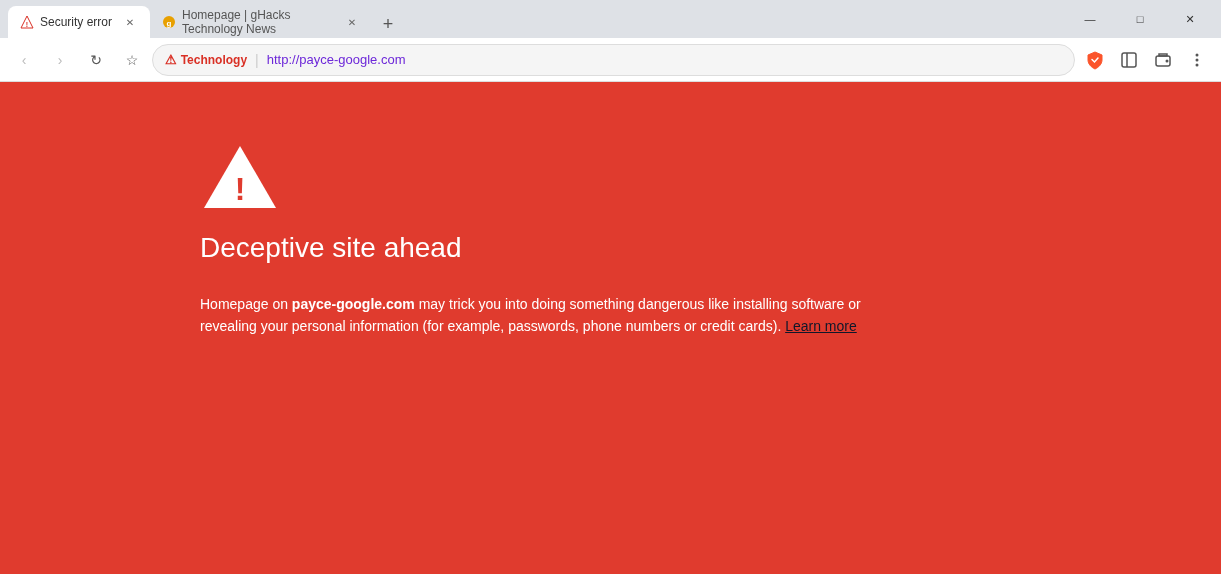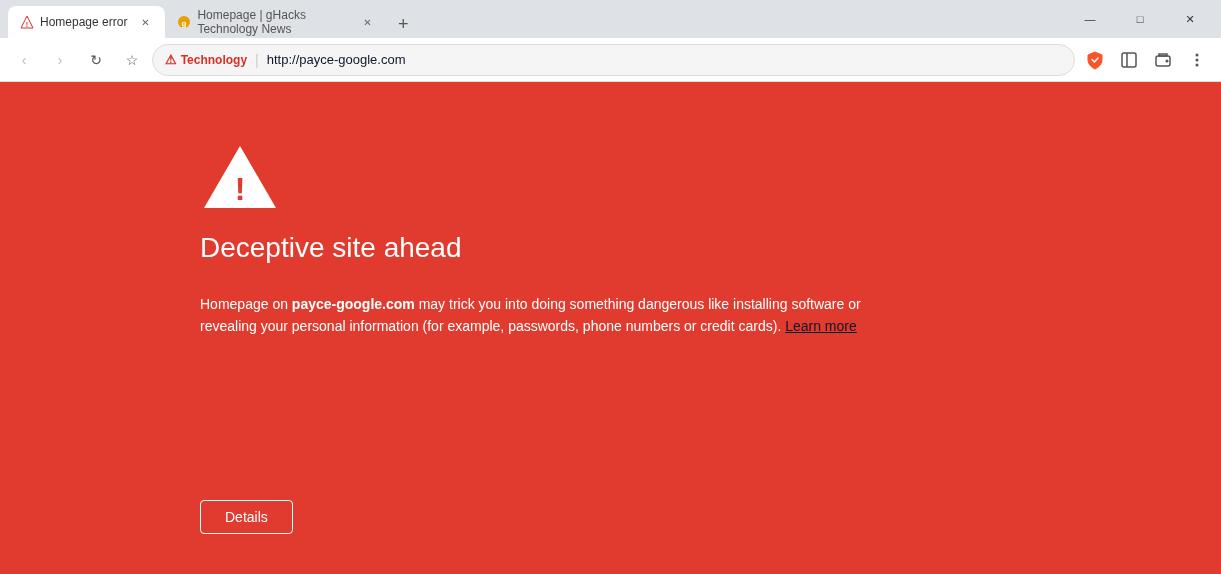--- a/index.html
+++ b/index.html
@@ -114,21 +114,21 @@
     }
     .dangerous-icon {
       color: #d93025;
       font-size: 13px;
     }
     .separator {
       color: #ccc;
       font-size: 14px;
     }
     .url-text {
-      color: #0f172a;
+      color: #6d28d9;
       font-size: 13px;
     }
     .nav-right-icons {
       display: flex; align-items: center; gap: 2px;
     }
     .nav-icon-btn {
       width: 32px; height: 32px;
       display: flex; align-items: center; justify-content: center;
       border-radius: 50%;
       cursor: pointer;
@@ -213,21 +213,21 @@
 <div class="title-bar">
   <div class="tabs-area">
 
     <div class="tab active">
       <span class="tab-favicon">
         <svg width="14" height="14" viewBox="0 0 14 14">
           <polygon points="7,1 13,13 1,13" fill="white" stroke="#d93025" stroke-width="1"></polygon>
           <text x="7" y="11.5" font-size="7" text-anchor="middle" fill="#d93025" font-weight="bold">!</text>
         </svg>
       </span>
-      <span>Homepage error</span>
+      <span>Security error</span>
       <span class="tab-close">✕</span>
     </div>
 
     <div class="tab inactive">
       <span class="tab-favicon">
         <svg width="14" height="14" viewBox="0 0 14 14">
             <circle cx="7" cy="7" r="6" fill="#e8a000"></circle>
             <text x="7" y="10.5" font-size="8" text-anchor="middle" fill="white" font-weight="bold">g</text>
           </svg>
       </span>
@@ -297,15 +297,14 @@
     </div>
   </div>
 
   <h1 class="page-heading">Deceptive site ahead</h1>
 
   <p class="page-description">
     <span>Homepage on </span><strong>payce-google.com</strong><span> may trick you into doing something dangerous like installing software or revealing your personal information (for example, passwords, phone numbers or credit cards).</span> <a class="learn-more">Learn more</a>
   </p>
 
   <div class="action-buttons">
-    <button class="btn-details">Details</button>
   </div>
 </div>
 
 </body></html>

